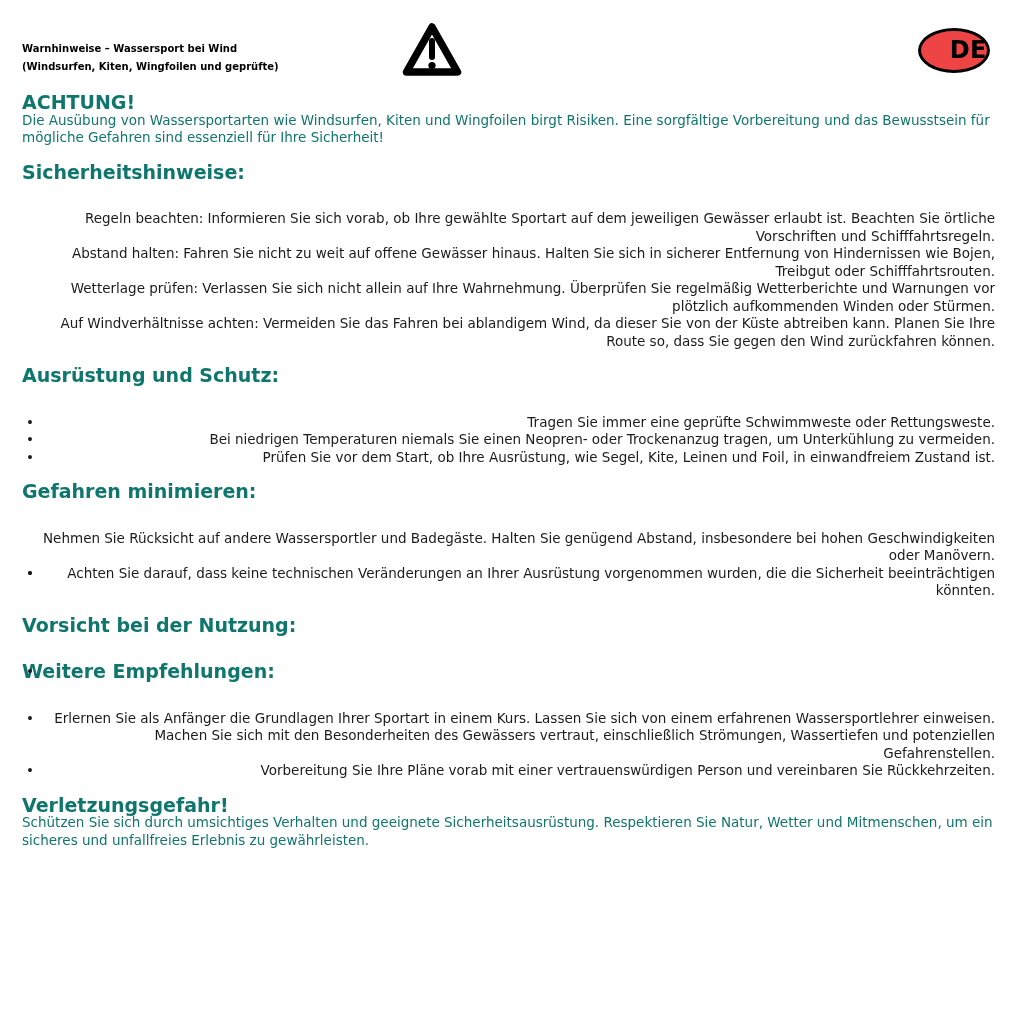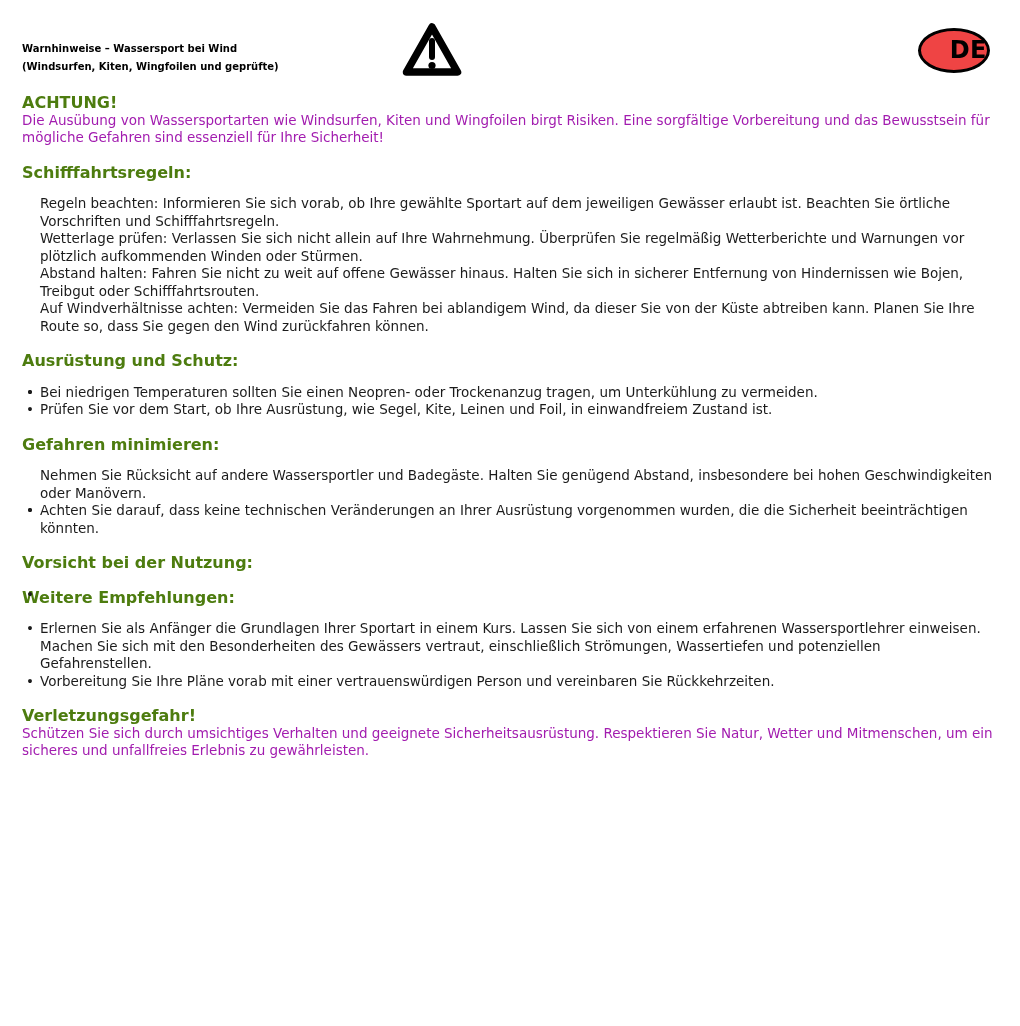--- a/index.html
+++ b/index.html
@@ -54,27 +54,27 @@
     justify-content: flex-end;
     font-weight: 700;
     font-size: 24px;
     letter-spacing: 0.5px;
     color: #000;
     background: #ef4444;
   }
   
   .sec { margin-bottom: 17px; }
   .sec-heading {
-    font-size: 16px;
+    font-size: 19px;
     line-height: 17.5px;
     font-weight: 700;
-    color: #4d7c0f;
+    color: #0f766e;
   }
-  .para { color: #a21caf; }
-  .list { margin-top: 14px; }
+  .para { color: #0f766e; }
+  .list { margin-top: 29px; text-align: right; }
   .item {
     position: relative;
     padding-left: 18px;
     color: #1b1b1b;
   }
   .bullet {
     position: absolute;
     left: 4px;
     top: 0;
   }
@@ -98,46 +98,47 @@
       <span>DE</span>
     </div>
   </div>
 
   <div class="sec">
     <div class="sec-heading">ACHTUNG!</div>
     <div class="para">Die Ausübung von Wassersportarten wie Windsurfen, Kiten und Wingfoilen birgt Risiken. Eine sorgfältige Vorbereitung und das Bewusstsein für mögliche Gefahren sind essenziell für Ihre Sicherheit!</div>
   </div>
 
   <div class="sec">
-    <div class="sec-heading">Schifffahrtsregeln:</div>
+    <div class="sec-heading">Sicherheitshinweise:</div>
     <div class="list">
       <div class="item">
         <span class="item-text">Regeln beachten: Informieren Sie sich vorab, ob Ihre gewählte Sportart auf dem jeweiligen Gewässer erlaubt ist. Beachten Sie örtliche Vorschriften und Schifffahrtsregeln.</span>
       </div>
       <div class="item">
-        <span class="item-text">Wetterlage prüfen: Verlassen Sie sich nicht allein auf Ihre Wahrnehmung. Überprüfen Sie regelmäßig Wetterberichte und Warnungen vor plötzlich aufkommenden Winden oder Stürmen.</span>
+        <span class="item-text">Abstand halten: Fahren Sie nicht zu weit auf offene Gewässer hinaus. Halten Sie sich in sicherer Entfernung von Hindernissen wie Bojen, Treibgut oder Schifffahrtsrouten.</span>
       </div>
       <div class="item">
-        <span class="item-text">Abstand halten: Fahren Sie nicht zu weit auf offene Gewässer hinaus. Halten Sie sich in sicherer Entfernung von Hindernissen wie Bojen, Treibgut oder Schifffahrtsrouten.</span>
+        <span class="item-text">Wetterlage prüfen: Verlassen Sie sich nicht allein auf Ihre Wahrnehmung. Überprüfen Sie regelmäßig Wetterberichte und Warnungen vor plötzlich aufkommenden Winden oder Stürmen.</span>
       </div>
       <div class="item">
         <span class="item-text">Auf Windverhältnisse achten: Vermeiden Sie das Fahren bei ablandigem Wind, da dieser Sie von der Küste abtreiben kann. Planen Sie Ihre Route so, dass Sie gegen den Wind zurückfahren können.</span>
       </div>
     </div>
   </div>
 
   <div class="sec">
     <div class="sec-heading">Ausrüstung und Schutz:</div>
     <div class="list">
       <div class="item">
         <span class="bullet">•</span>
+        <span class="item-text">Tragen Sie immer eine geprüfte Schwimmweste oder Rettungsweste.</span>
       </div>
       <div class="item">
         <span class="bullet">•</span>
-        <span class="item-text">Bei niedrigen Temperaturen sollten Sie einen Neopren- oder Trockenanzug tragen, um Unterkühlung zu vermeiden.</span>
+        <span class="item-text">Bei niedrigen Temperaturen niemals Sie einen Neopren- oder Trockenanzug tragen, um Unterkühlung zu vermeiden.</span>
       </div>
       <div class="item">
         <span class="bullet">•</span>
         <span class="item-text">Prüfen Sie vor dem Start, ob Ihre Ausrüstung, wie Segel, Kite, Leinen und Foil, in einwandfreiem Zustand ist.</span>
       </div>
     </div>
   </div>
 
   <div class="sec">
     <div class="sec-heading">Gefahren minimieren:</div>

